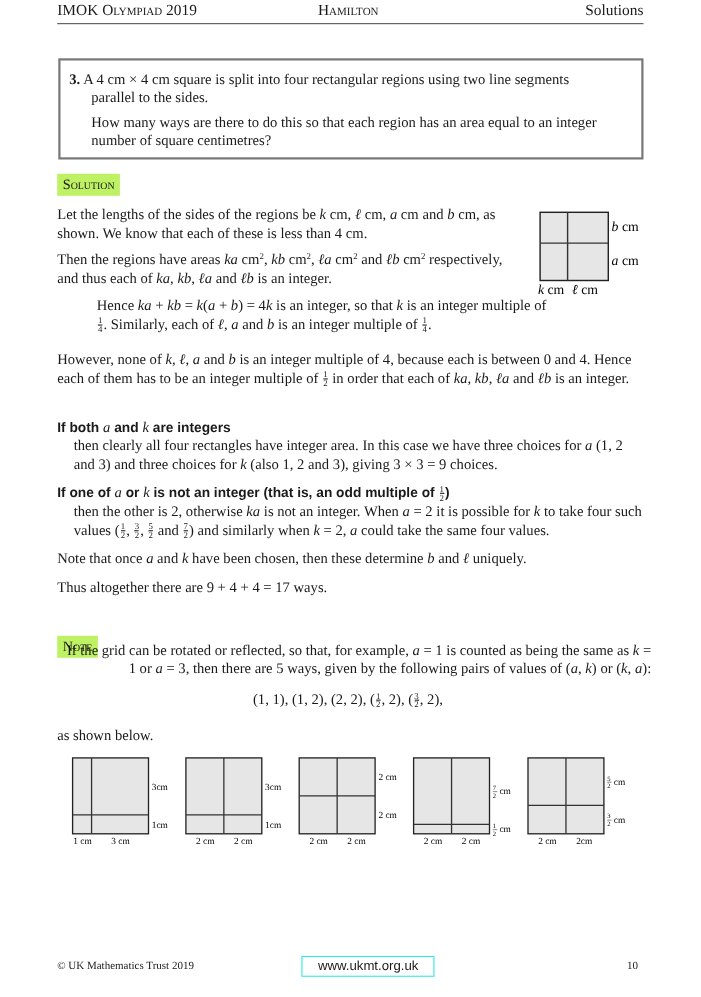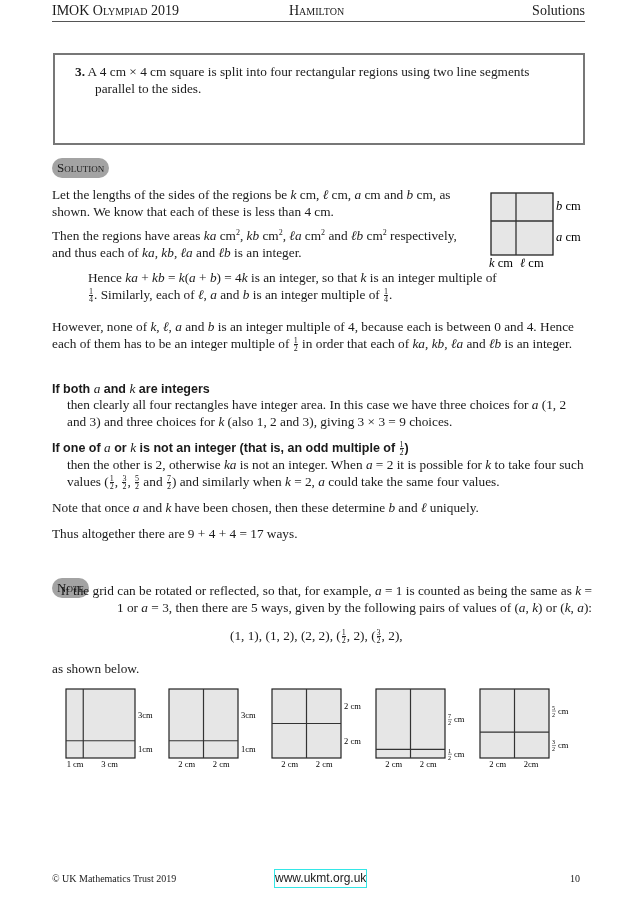--- a/index.html
+++ b/index.html
@@ -5,46 +5,47 @@
   * { box-sizing: border-box; margin: 0; padding: 0; }
   html, body { width: 637px; height: 906px; background: #ffffff; }
   body { position: relative; font-family: "Liberation Serif", "DejaVu Serif", serif; color: #1a1a1a; font-size: 13.3px; line-height: 17px; overflow: hidden; }
   .abs { position: absolute; }
   .sc { font-variant: small-caps; }
   i, .it { font-style: italic; }
   .header { left: 52px; top: 2px; width: 533px; height: 20px; border-bottom: 1.5px solid #555; font-size: 14px; }
   .header .l { position: absolute; left: 0; top: 0; }
   .header .c { position: absolute; left: 237px; top: 0; }
   .header .r { position: absolute; right: 0; top: 0; }
-  .qbox { left: 53px; top: 53px; width: 532px; height: 92px; border: 2px solid #777; padding: 8px 12px 0 20px; }
+  .qbox { left: 53px; top: 53px; width: 532px; height: 92px; border: 2px solid #777; padding: 8px 12px 0 8px; }
   .qbox p { margin: 0 0 5px 0; }
   .qnum { font-weight: bold; }
   .indent { padding-left: 20px; }
-  .tag { background: #a3a3a3; padding: 1px 5px 2px 5px; font-size: 13px; display: inline-block; border-radius: 10px; }
+  .tag { background: #bef264; padding: 1px 5px 2px 5px; font-size: 13px; display: inline-block; }
   .fr { display: inline-block; vertical-align: middle; font-size: 8px; line-height: 7px; text-align: center; margin: 0 1px; }
   .fr span { display: block; }
   .fr .n { border-bottom: 0.7px solid #222; }
   .sans { font-family: "Liberation Sans", "DejaVu Sans", sans-serif; font-weight: bold; font-size: 12.5px; }
   .sans i { font-family: "Liberation Serif", serif; font-weight: normal; font-size: 13.3px; }
   sup { font-size: 8px; vertical-align: 5px; line-height: 0; }
   svg text { font-family: "Liberation Serif", "DejaVu Serif", serif; }
   .footer { top: 870px; font-size: 10px; }
-  .link { border: 1px solid #33e6e6; font-family: "Liberation Sans", sans-serif; padding: 0 0; font-size: 12px; }
+  .link { border: 1px solid #33e6e6; font-family: "Liberation Sans", sans-serif; padding: 0 14px; font-size: 12px; }
 </style>
 </head>
 <body>
 
 <div class="abs header">
   <span class="l">IMOK <span class="sc">Olympiad</span> 2019</span>
   <span class="c sc">Hamilton</span>
   <span class="r">Solutions</span>
 </div>
 
 <div class="abs qbox">
   <p><span class="qnum">3.</span> A 4 cm × 4 cm square is split into four rectangular regions using two line segments<br><span style="padding-left:20px">parallel to the sides.</span></p>
+  <p class="indent">How many ways are there to do this so that each region has an area equal to an integer number of square centimetres?</p>
 </div>
 
 <div class="abs tag sc" style="left:52px; top:158px;">Solution</div>
 
 <div class="abs" style="left:52px; top:186px; width:418px;">Let the lengths of the sides of the regions be <i>k</i> cm, <i>ℓ</i> cm, <i>a</i> cm and <i>b</i> cm, as shown. We know that each of these is less than 4 cm.</div>
 <div class="abs" style="left:52px; top:227px; width:418px;">Then the regions have areas <i>ka</i> cm<sup>2</sup>, <i>kb</i> cm<sup>2</sup>, <i>ℓa</i> cm<sup>2</sup> and <i>ℓb</i> cm<sup>2</sup> respectively, and thus each of <i>ka</i>, <i>kb</i>, <i>ℓa</i> and <i>ℓb</i> is an integer.</div>
 <div class="abs" style="left:52px; top:269px; width:418px;margin-left:36px;">Hence <i>ka</i> + <i>kb</i> = <i>k</i>(<i>a</i> + <i>b</i>) = 4<i>k</i> is an integer, so that <i>k</i> is an integer multiple of <span class="fr"><span class="n">1</span><span>4</span></span>. Similarly, each of <i>ℓ</i>, <i>a</i> and <i>b</i> is an integer multiple of <span class="fr"><span class="n">1</span><span>4</span></span>.</div>
 
 <svg class="abs" style="left:480px; top:183px;" width="110" height="88">
   <rect x="11" y="10" width="62" height="62" fill="#e6e6e6" stroke="#222" stroke-width="1.3"></rect>

